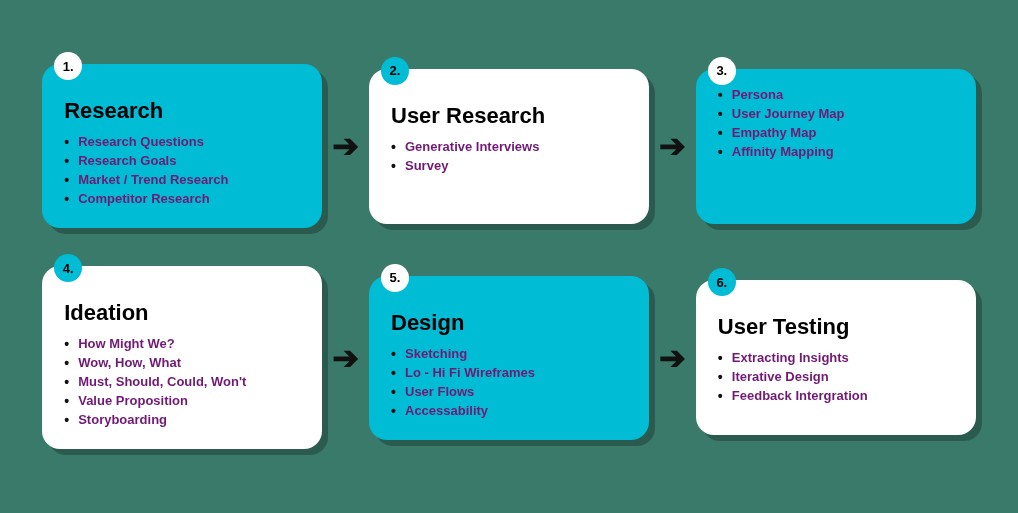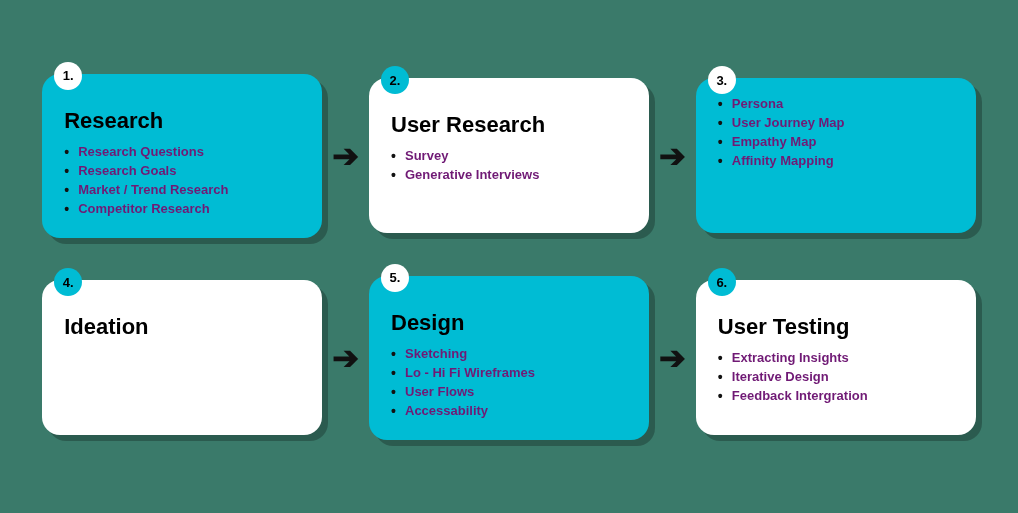--- a/index.html
+++ b/index.html
@@ -149,22 +149,22 @@
           </ul>
         </div>
       </div>
       <div class="arrow" style="font-size: 32px; margin: 0px 4px;">➔</div>
       <div class="card-wrapper-inner">
         <div class="card-bg"></div>
         <div class="card card-white">
           <div class="step-number">2.</div>
           <div class="card-title">User Research</div>
           <ul class="card-list">
+            <li>Generative Interviews</li>
             <li>Survey</li>
-            <li>Generative Interviews</li>
           </ul>
         </div>
       </div>
       <div class="arrow" style="font-size: 32px; margin: 0px 4px;">➔</div>
       <div class="card-wrapper-inner">
         <div class="card-bg"></div>
         <div class="card card-teal">
           <div class="step-number">3.</div>
           <ul class="card-list">
             <li>Persona</li>
@@ -175,20 +175,27 @@
         </div>
       </div>
     </div>
 
   <div class="row" id="row-1">
   <div class="card-wrapper-inner">
         <div class="card-bg"></div>
         <div class="card card-white">
           <div class="step-number">4.</div>
           <div class="card-title">Ideation</div>
+          <ul class="card-list">
+            <li>How Might We?</li>
+            <li>Wow, How, What</li>
+            <li>Must, Should, Could, Won't</li>
+            <li>Value Proposition</li>
+            <li>Storyboarding</li>
+          </ul>
         </div>
       </div>
       <div class="arrow" style="font-size: 32px; margin: 0px 4px;">➔</div>
       <div class="card-wrapper-inner">
         <div class="card-bg"></div>
         <div class="card card-teal">
           <div class="step-number">5.</div>
           <div class="card-title">Design</div>
           <ul class="card-list">
             <li>Sketching</li>

